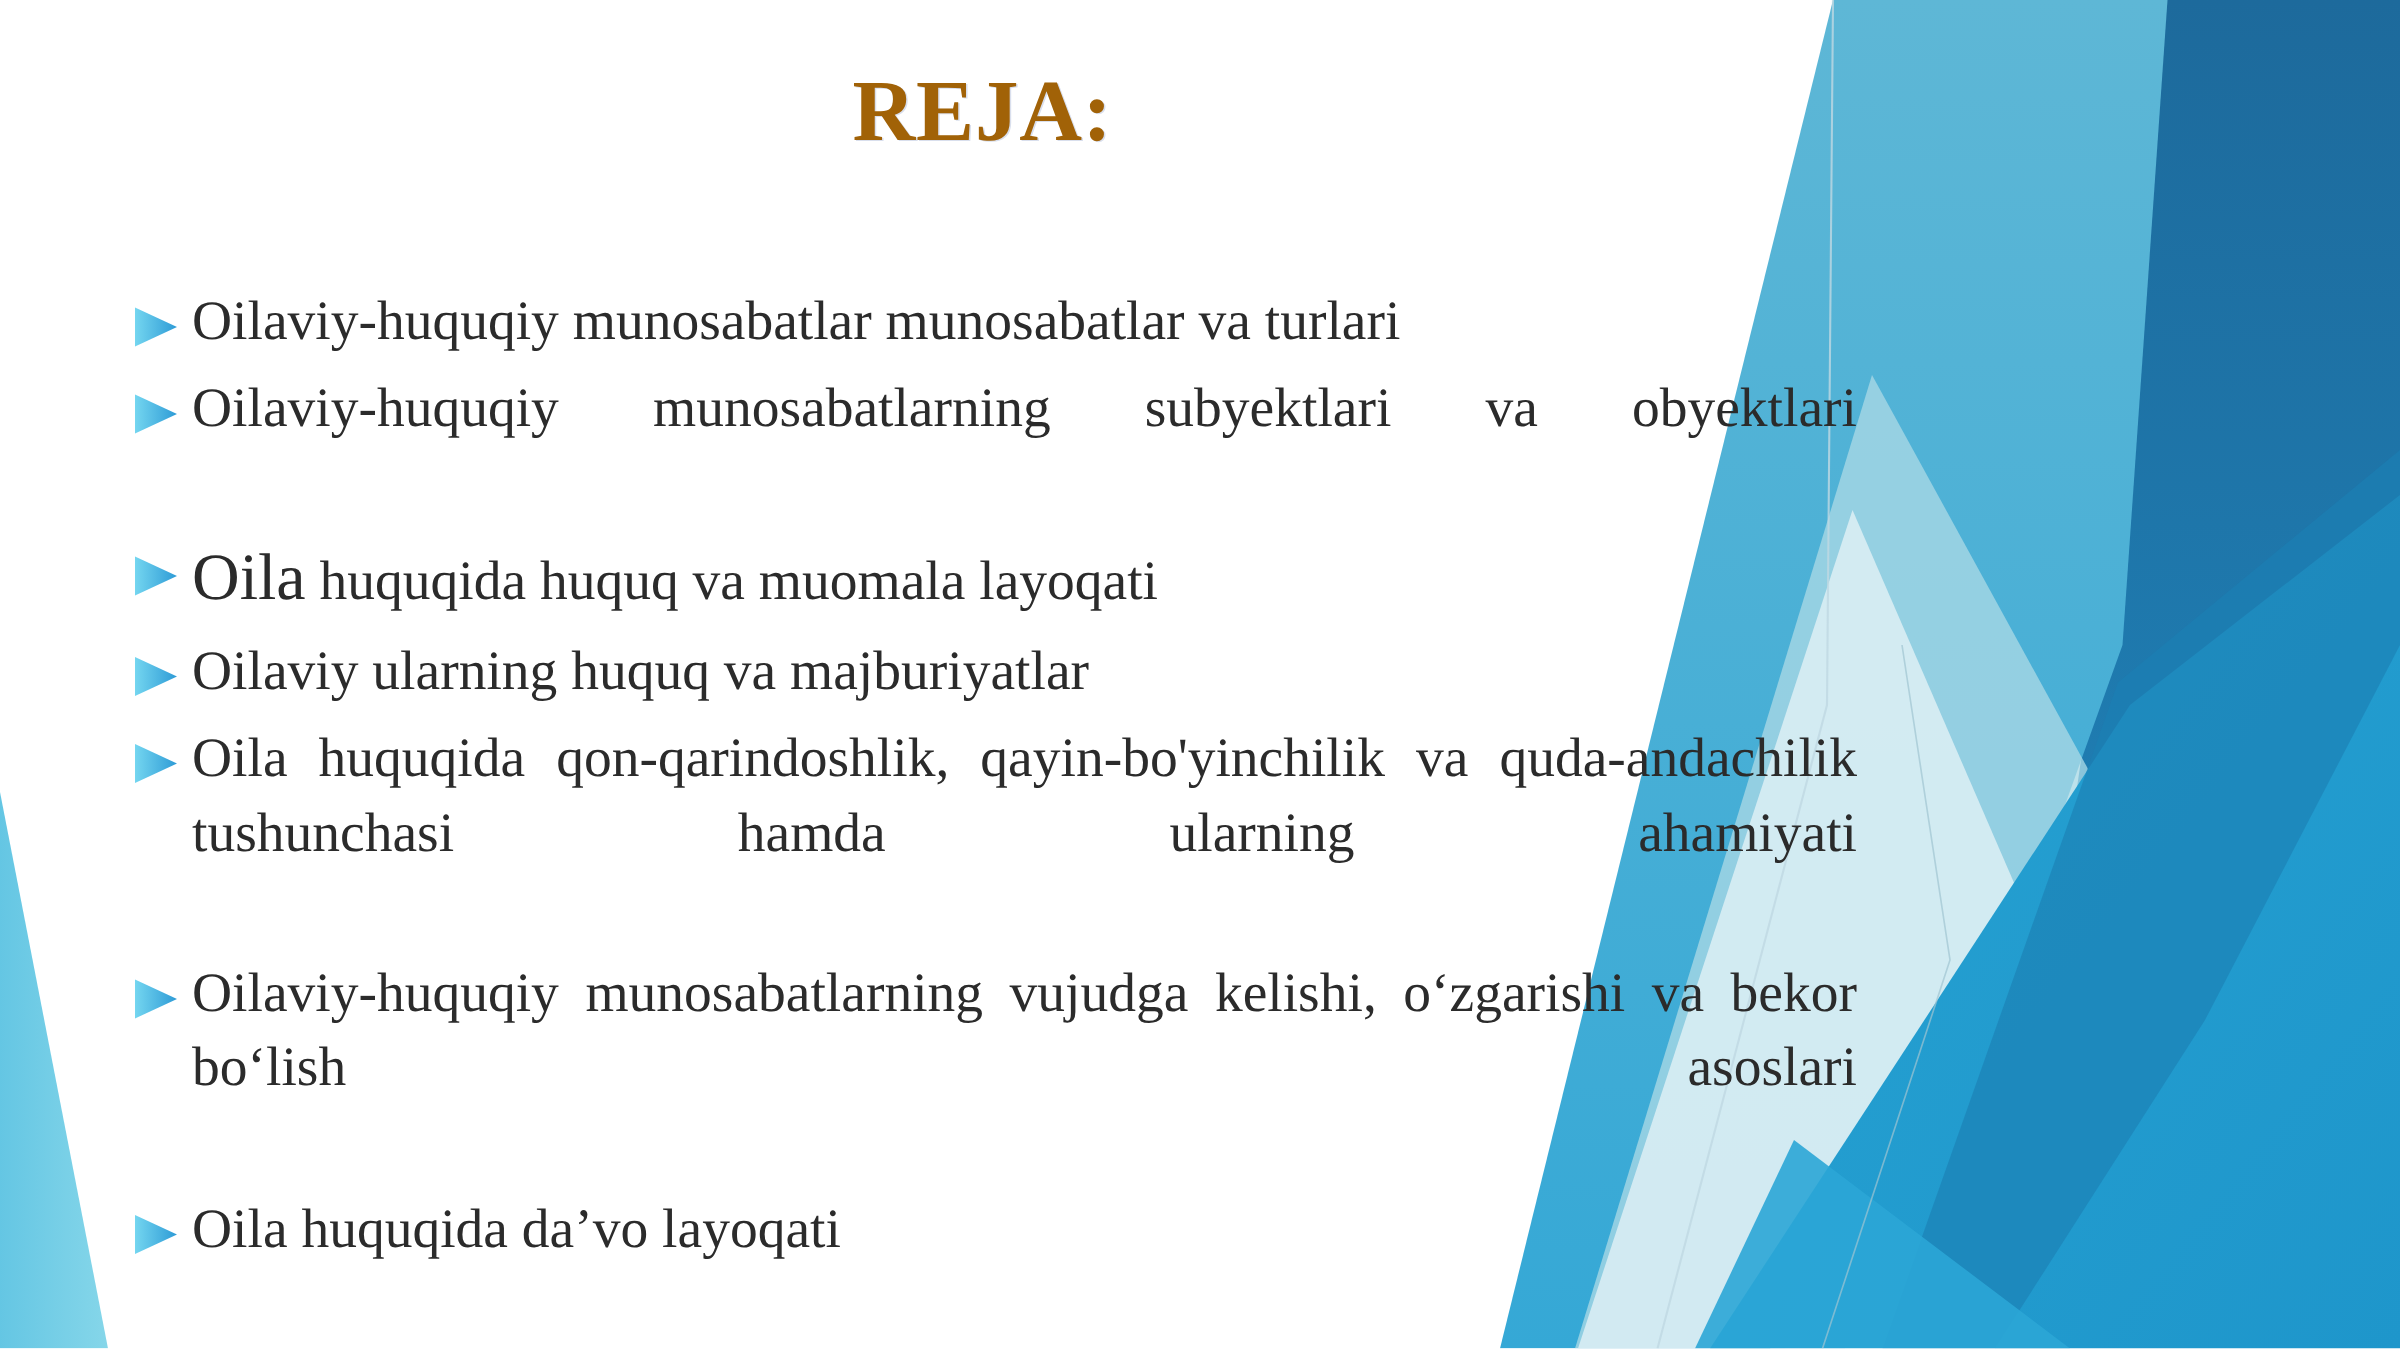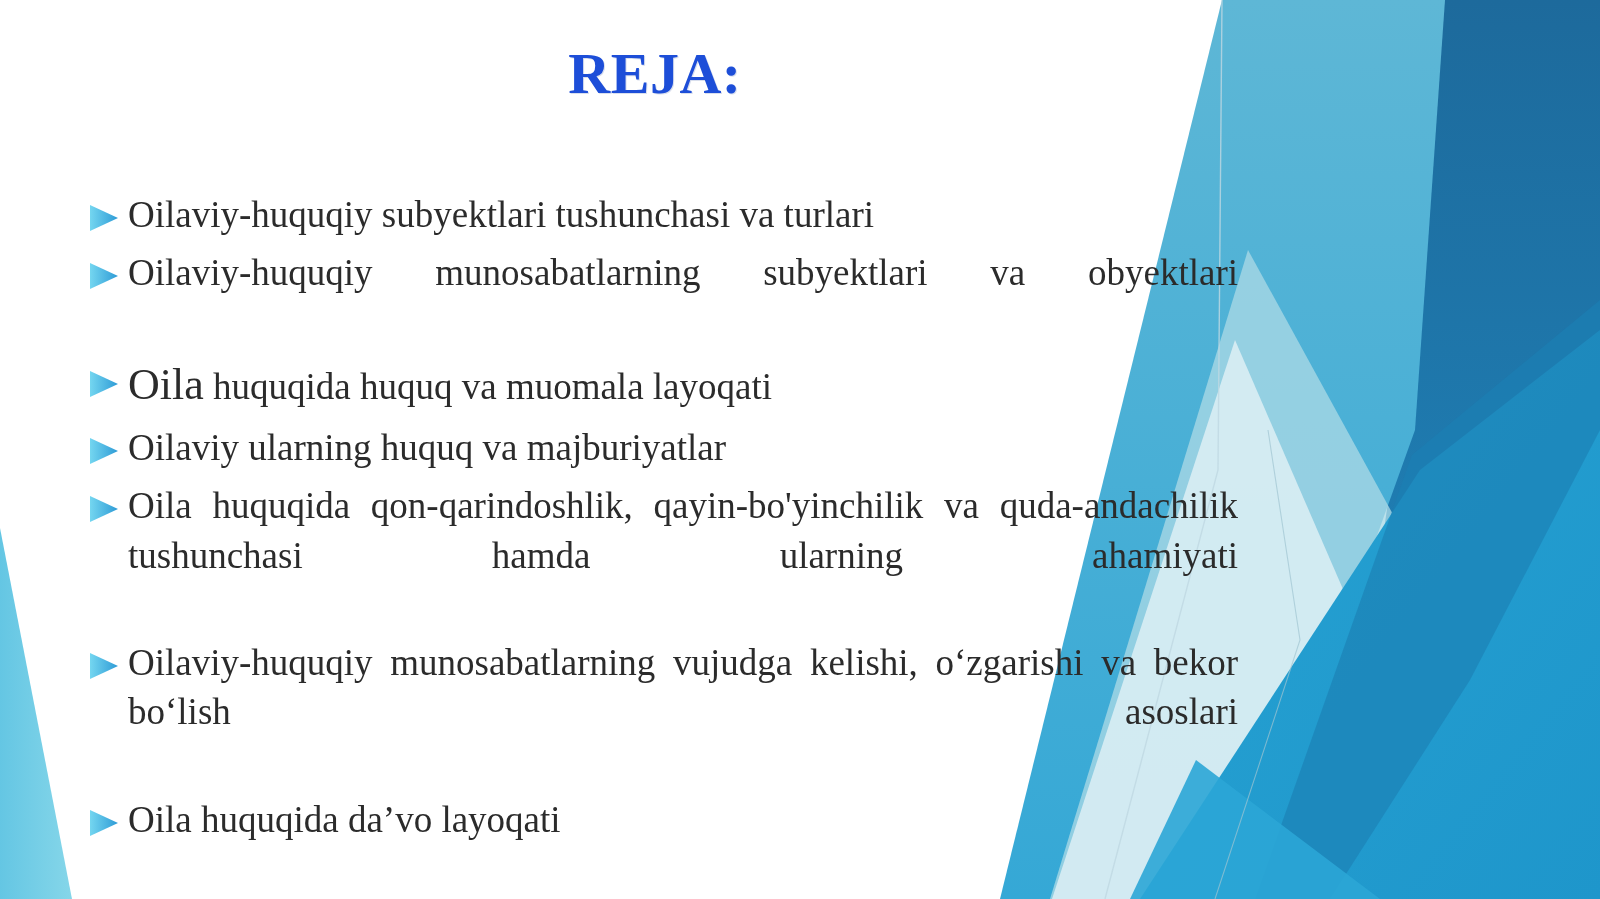--- a/index.html
+++ b/index.html
@@ -35,21 +35,21 @@
     text-align: center;
     z-index: 3;
   }
   .slide-title {
     display: inline-block;
     font-family: "Liberation Serif", "DejaVu Serif", serif;
     font-weight: bold;
     font-size: 58px;
     line-height: 1.05;
     letter-spacing: 0.5px;
-    color: #1d4ed8;
+    color: #a16207;
     text-shadow: 1px 1px 0 rgba(120,140,190,0.28);
   }
 
   
   .bullet-list {
     position: absolute;
     left: 88px;
     top: 190px;
     width: 1150px;
     z-index: 3;
@@ -147,21 +147,21 @@
         <svg width="32" height="30" viewBox="0 0 32 30">
           <defs>
             <linearGradient id="bg1" x1="0" y1="0" x2="1" y2="0">
               <stop offset="0" stop-color="#74D6F0"></stop>
               <stop offset="1" stop-color="#2E9BD6"></stop>
             </linearGradient>
           </defs>
           <polygon points="2,2 30,15 2,28" fill="url(#bg1)"></polygon>
         </svg>
       </span>
-      <span class="bullet-text single">Oilaviy-huquqiy subyektlari tushunchasi va turlari</span>
+      <span class="bullet-text single">Oilaviy-huquqiy munosabatlar munosabatlar va turlari</span>
     </div>
 
     <div class="bullet-row">
       <span class="bullet-marker">
         <svg width="32" height="30" viewBox="0 0 32 30">
           <polygon points="2,2 30,15 2,28" fill="url(#bg1)"></polygon>
         </svg>
       </span>
       <span class="bullet-text">Oilaviy-huquqiy munosabatlarning subyektlari va obyektlari</span>
     </div>

